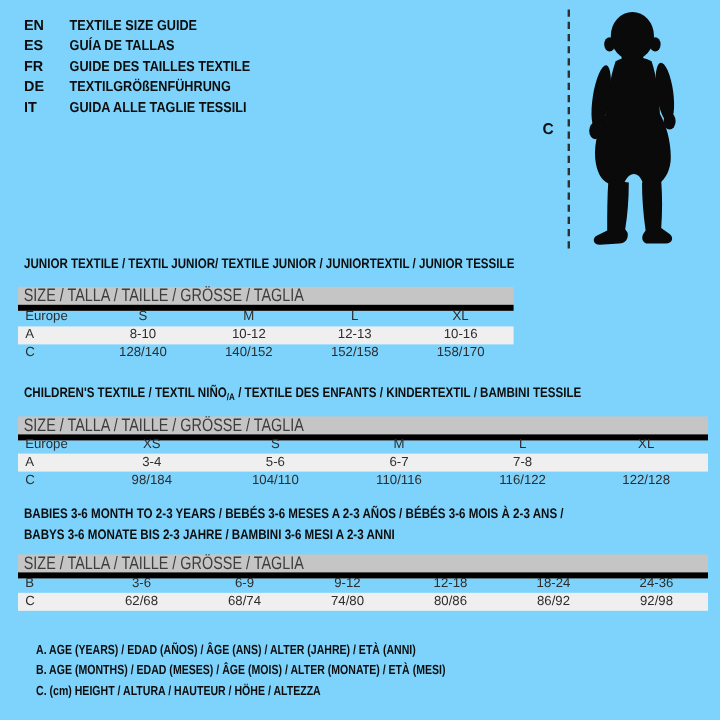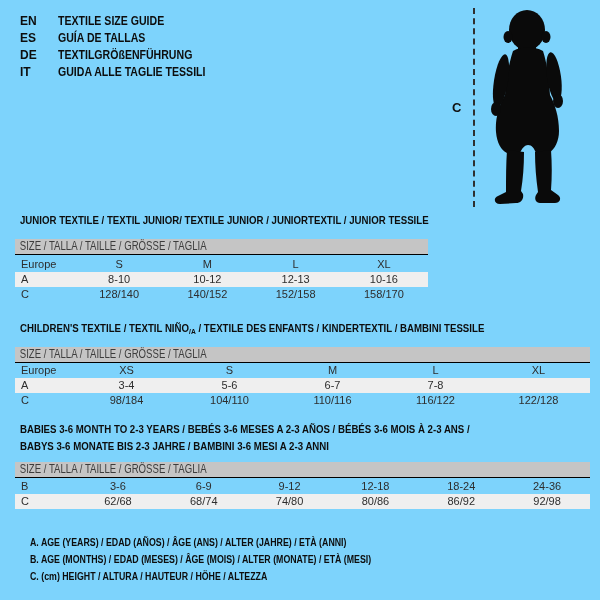--- a/index.html
+++ b/index.html
@@ -22,21 +22,21 @@
   .t2{left:15px;top:320px;width:575px;height:90px;}
   .t3{left:15px;top:419px;width:575px;height:92px;}
   .t-title{
     position:absolute;left:5px;top:2px;font-size:11.5px;font-weight:bold;color:#0d0d0d;
     transform:scaleX(0.84);transform-origin:0 0;white-space:nowrap;
   }
   .t-title .line{line-height:17px;white-space:nowrap;}
   .subsc{font-size:8px;vertical-align:-2px;}
   .size-bar{
     position:absolute;left:0;right:0;height:15px;background:#c5c5c5;
-    border-bottom:1px solid #000000;line-height:15px;font-size:12px;color:#3d3d3d;
+    border-bottom:5px solid #000000;line-height:15px;font-size:15px;color:#3d3d3d;
   }
   .size-bar .bar-text{transform:scaleX(0.8);transform-origin:0 50%;white-space:nowrap;display:inline-block;padding-left:6px;}
   .t1 .size-bar{top:27px;}
   .t2 .size-bar{top:27px;}
   .t3 .size-bar{top:43px;}
   .rows{position:absolute;left:0;right:0;}
   .t1 .rows{top:45px;}
   .t2 .rows{top:43px;}
   .t3 .rows{top:60px;}
   .row{display:grid;height:15px;line-height:15px;font-size:11px;color:#2d2d2d;}
@@ -56,20 +56,24 @@
 <div class="canvas">
 
   <div class="langs">
     <div class="lang-row">
       <span class="lang-code">EN</span>
       <span class="lang-title">TEXTILE SIZE GUIDE</span>
     </div>
     <div class="lang-row">
       <span class="lang-code">ES</span>
       <span class="lang-title">GUÍA DE TALLAS</span>
+    </div>
+    <div class="lang-row">
+      <span class="lang-code">FR</span>
+      <span class="lang-title">GUIDE DES TAILLES TEXTILE</span>
     </div>
     <div class="lang-row">
       <span class="lang-code">DE</span>
       <span class="lang-title">TEXTILGRÖßENFÜHRUNG</span>
     </div>
     <div class="lang-row">
       <span class="lang-code">IT</span>
       <span class="lang-title">GUIDA ALLE TAGLIE TESSILI</span>
     </div>
   </div>

